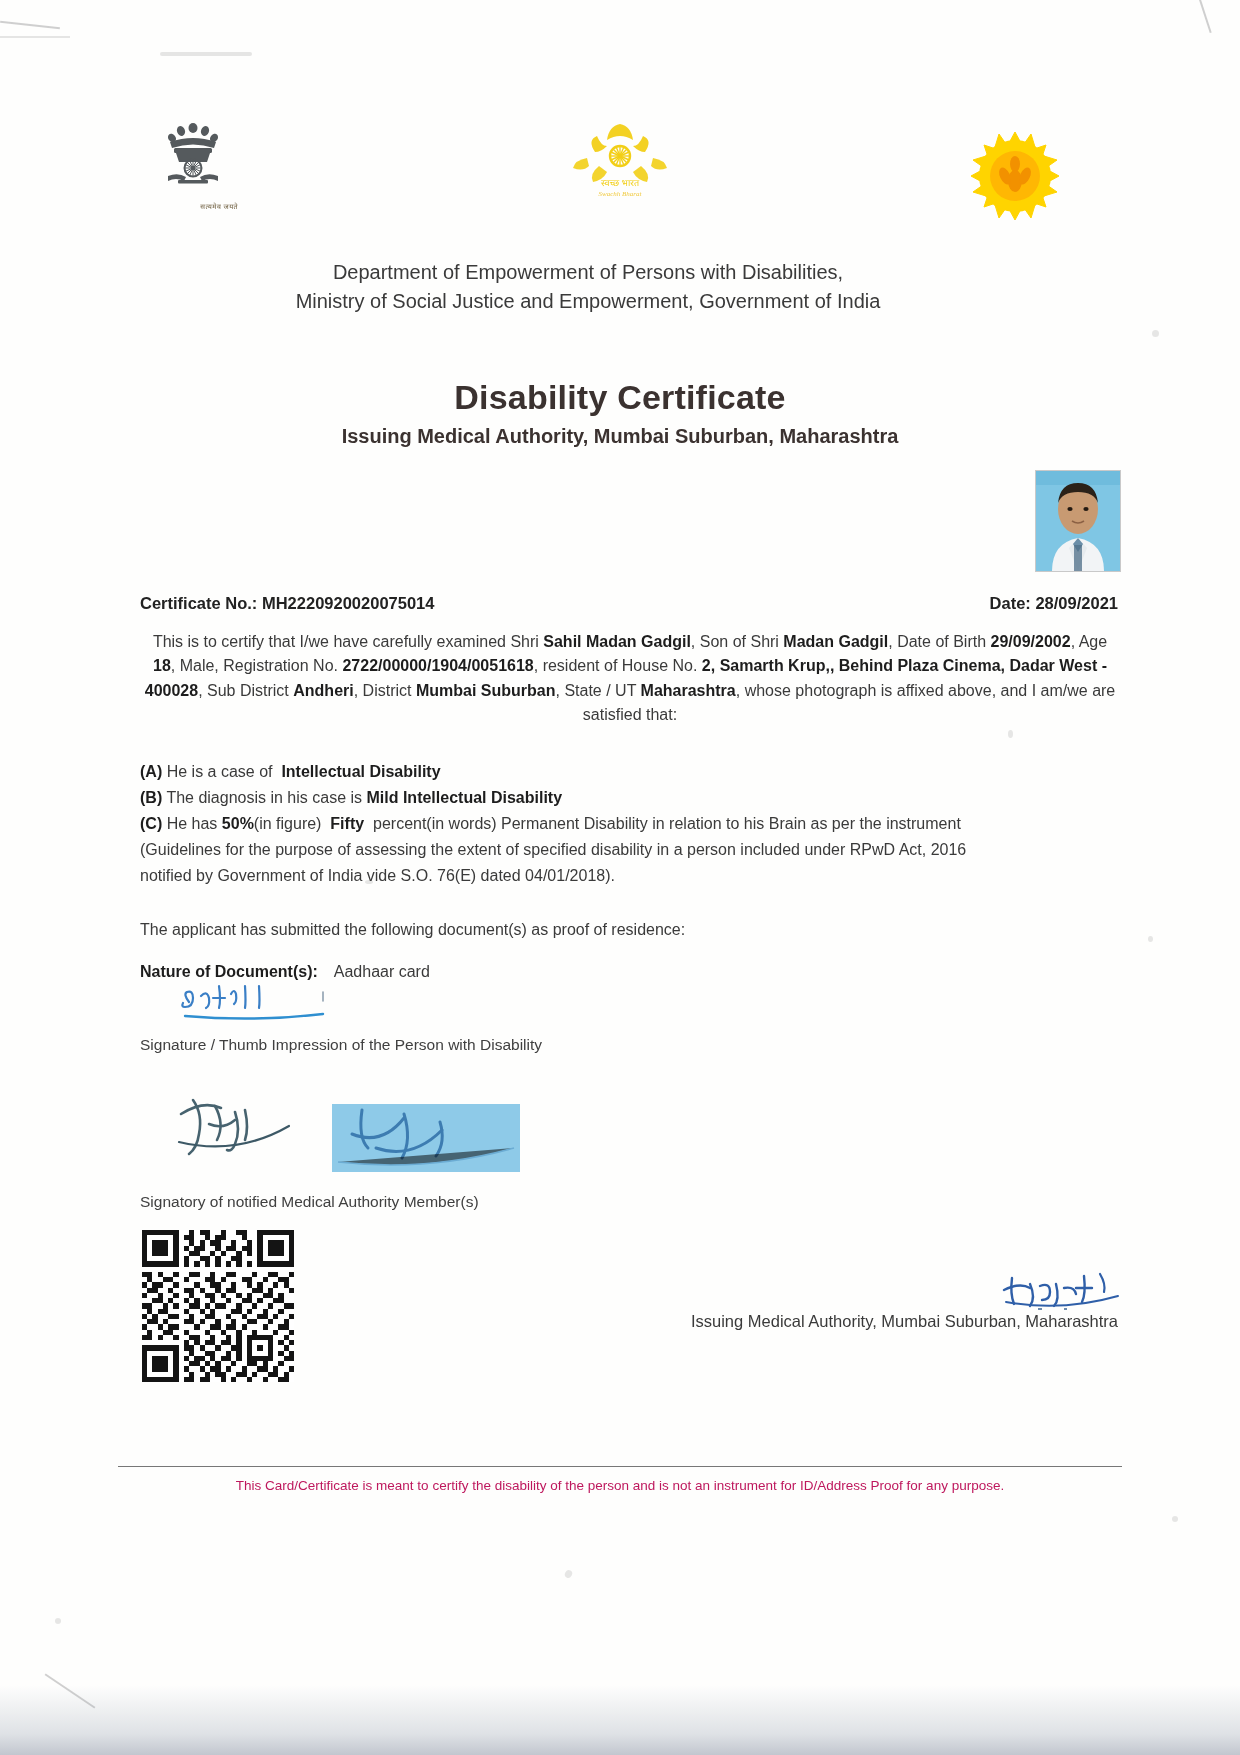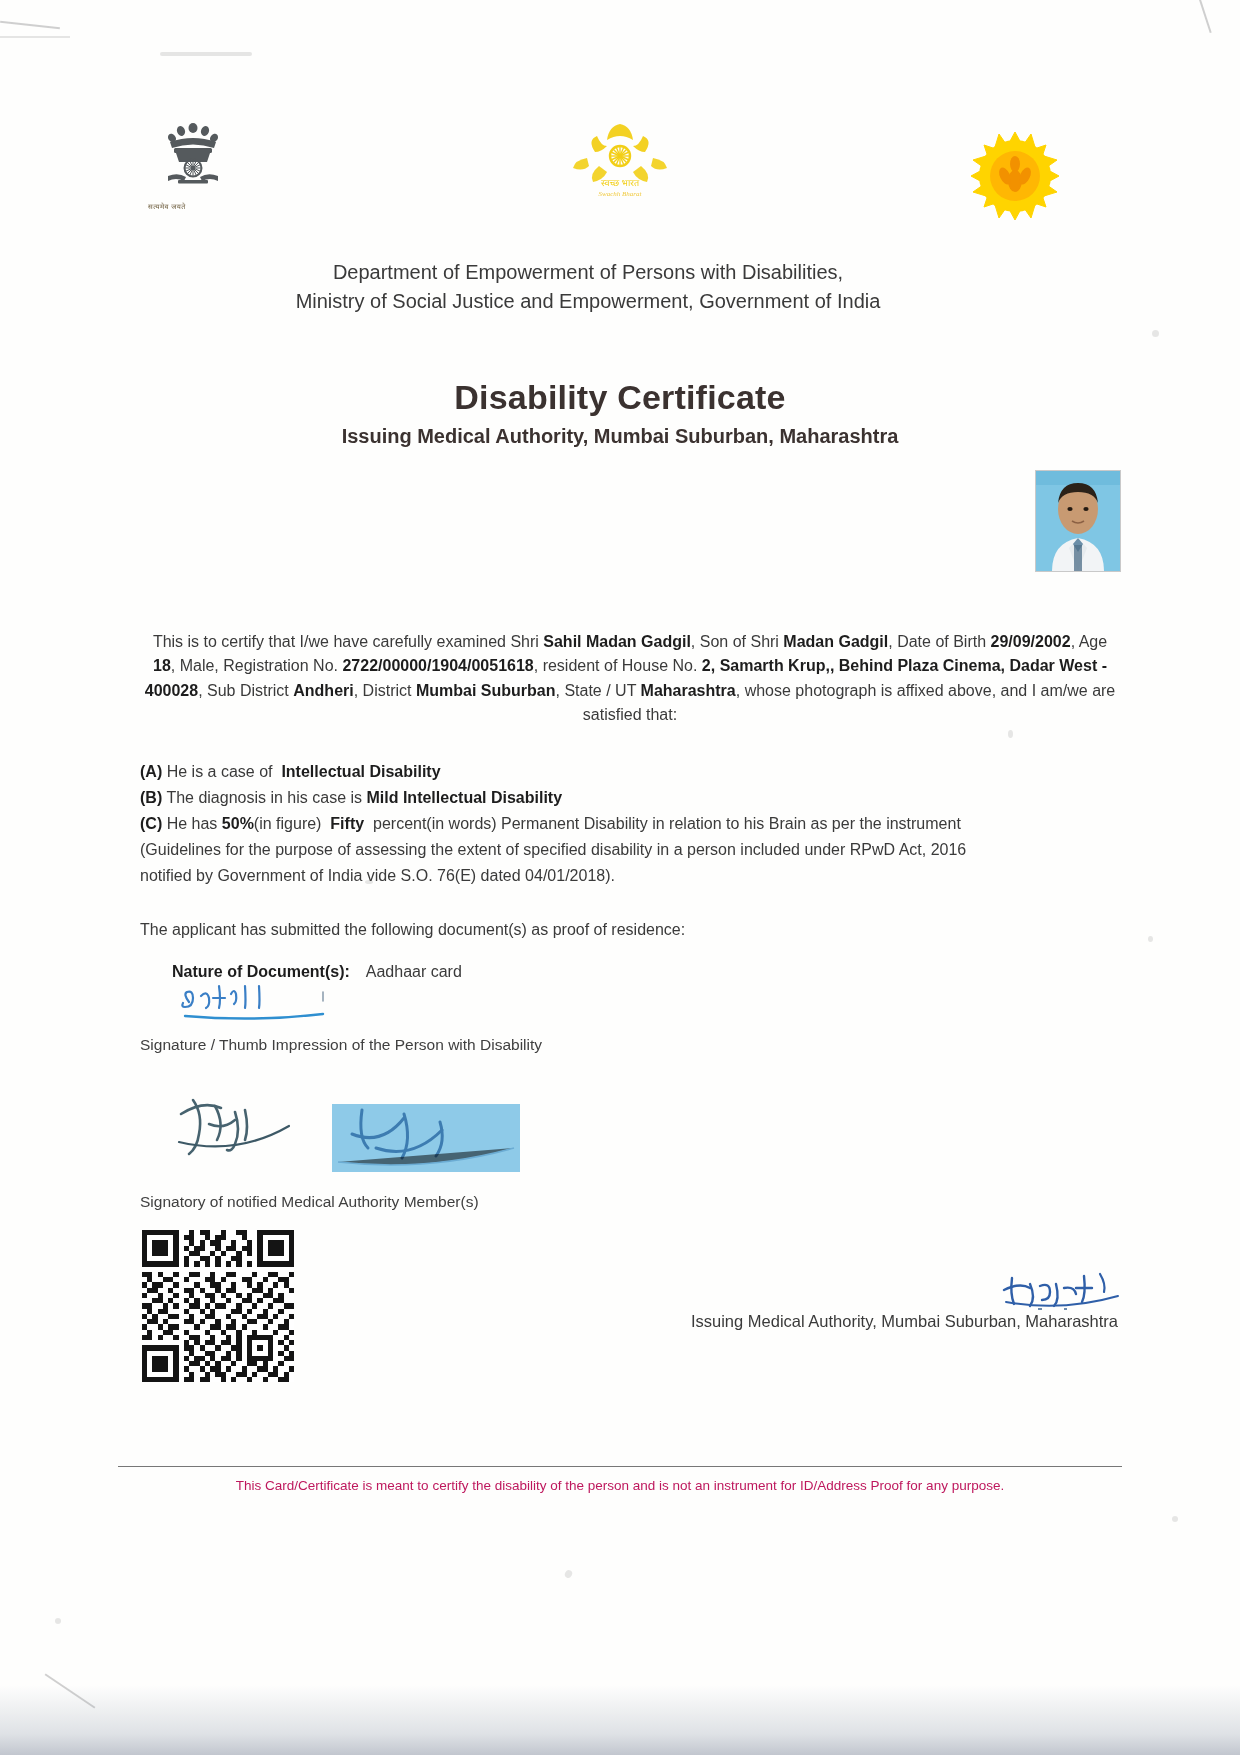--- a/index.html
+++ b/index.html
@@ -49,21 +49,21 @@
   
   .emblem-row {
     position: absolute;
     top: 118px;
     left: 0;
     width: 1240px;
     height: 110px;
   }
   .emblem {
     position: absolute;
-    text-align: left;
+    text-align: right;
   }
   .emblem-ashoka { left: 148px; top: 0; width: 90px; }
   .emblem-swachh { left: 560px; top: 4px; width: 120px; }
   .emblem-sun    { left: 960px; top: 8px; width: 110px; }
 
   .ashoka-caption {
     font-size: 7px;
     color: #6a5a3a;
     letter-spacing: 0.4px;
     margin-top: 2px;
@@ -158,21 +158,20 @@
     position: absolute;
     top: 918px;
     left: 140px;
     width: 980px;
     font-size: 16px;
     line-height: 1.5;
     color: #3a3a3a;
   }
   .nature-row {
     margin-top: 18px;
-    margin-left: 32px;
   }
   .nature-row b { color: #1d1d1d; }
   .nature-value { padding-left: 16px; }
 
   
   .sig-applicant {
     position: absolute;
     top: 980px;
     left: 175px;
     width: 175px;
@@ -388,20 +387,30 @@
       <ellipse cx="34" cy="38" rx="2.6" ry="2" fill="#241a12"></ellipse>
       <ellipse cx="50" cy="38" rx="2.6" ry="2" fill="#241a12"></ellipse>
       <path d="M36 50 q6 4 12 0" stroke="#8c6144" stroke-width="1.6" fill="none"></path>
       <path d="M16 100 q0 -28 26 -33 q26 5 26 33 Z" fill="#f2f4f6"></path>
       <path d="M42 67 l-9 10 l9 23 l9 -23 Z" fill="#e7ebee"></path>
       <path d="M42 67 l-5 6 l5 8 l5 -8 Z" fill="#6b8ea8"></path>
       <rect x="38" y="74" width="8" height="26" fill="#4f6f88" opacity="0.75"></rect>
     </svg>
   </div>
 
+  <div class="certline">
+    <div>
+      <span>Certificate No.:</span>
+      <span>MH2220920020075014</span>
+    </div>
+    <div>
+      <span>Date:</span>
+      <span>28/09/2021</span>
+    </div>
+  </div>
 
   <div class="body-para"><span>This is to certify that I/we have carefully examined Shri</span> <b>Sahil Madan Gadgil</b><span>, Son of Shri</span> <b>Madan Gadgil</b><span>, Date of Birth</span> <b>29/09/2002</b><span>, Age</span> <b>18</b><span>, Male, Registration No.</span> <b>2722/00000/1904/0051618</b><span>, resident of House No.</span> <b>2, Samarth Krup,,</b> <b>Behind Plaza Cinema, Dadar West - 400028</b><span>, Sub District</span> <b>Andheri</b><span>, District</span> <b>Mumbai Suburban</b><span>, State / UT</span> <b>Maharashtra</b><span>, whose photograph is affixed above, and I am/we are satisfied that:</span></div>
 
   <div class="clauses">
     <div class="clause-line"><b>(A)</b> <span>He is a case of</span>&nbsp; <b>Intellectual Disability</b></div>
     <div class="clause-line"><b>(B)</b> <span>The diagnosis in his case is</span> <b>Mild Intellectual Disability</b></div>
     <div class="clause-line"><b>(C)</b> <span>He has</span> <b>50%</b><span>(in figure)</span>&nbsp; <b>Fifty</b>&nbsp; <span>percent(in words) Permanent Disability in relation to his  Brain as per the instrument</span></div>
     <div class="clause-line">(Guidelines for the purpose of assessing the extent of specified disability in a person included under RPwD Act, 2016</div>
     <div class="clause-line">notified by Government of India vide S.O. 76(E) dated 04/01/2018).</div>
   </div>

